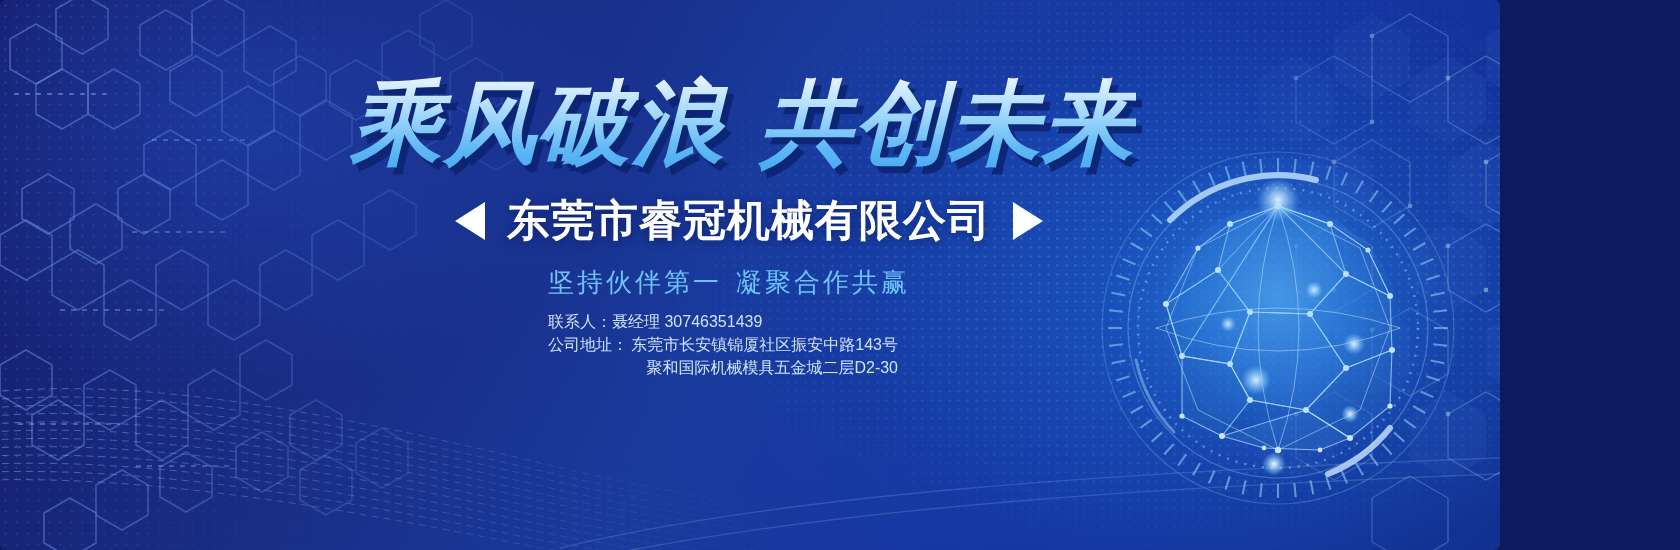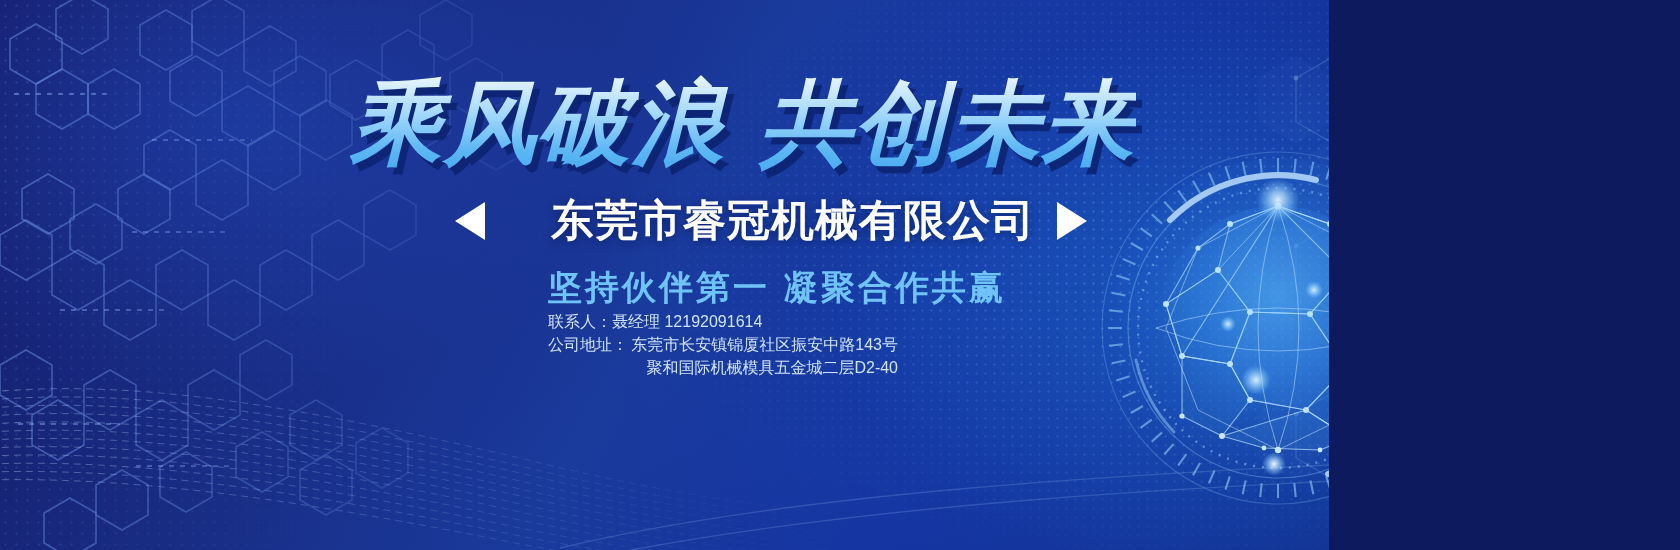--- a/index.html
+++ b/index.html
@@ -1,24 +1,25 @@
 <!DOCTYPE html>
 <html><head>
 <meta charset="utf-8">
 <style>
   * { margin:0; padding:0; box-sizing:border-box; }
   html,body { width:1680px; height:550px; overflow:hidden; background:#0d1a5e; }
   body { font-family:"Liberation Sans", sans-serif; }
 
   .banner {
-    position:relative; width:1329px; height:550px; overflow:hidden;
+    position:relative; width:1500px; height:550px; overflow:hidden;
     background:
       radial-gradient(ellipse 900px 620px at 1230px 300px, rgba(28,96,200,0.85) 0%, rgba(20,64,170,0.35) 45%, rgba(16,40,130,0) 72%),
       radial-gradient(ellipse 700px 500px at 240px 120px, rgba(34,74,190,0.55) 0%, rgba(24,48,150,0.12) 55%, rgba(20,40,130,0) 78%),
       linear-gradient(118deg,#151a66 0%,#182a7f 24%,#1a3a9c 50%,#1533a0 72%,#102a86 100%);
+    border-radius: 6px;
   }
 
   
   .dots {
     position:absolute; inset:0;
     background-image:radial-gradient(rgba(150,200,255,0.30) 1px, transparent 1.4px);
     background-size:9px 9px;
     -webkit-mask-image:radial-gradient(ellipse 760px 440px at 1180px 250px,#000 0%,rgba(0,0,0,.55) 46%,transparent 76%);
             mask-image:radial-gradient(ellipse 760px 440px at 1180px 250px,#000 0%,rgba(0,0,0,.55) 46%,transparent 76%);
     opacity:.75;
@@ -56,26 +57,25 @@
   .tri {
     width:0; height:0; border-top:19px solid transparent;
     border-bottom:19px solid transparent;
   }
   .tri-left  { border-right:30px solid #ffffff; }
   .tri-right { border-left:30px solid #ffffff; }
   .company-name {
     font-size:43px; font-weight:bold; color:#ffffff;
     letter-spacing:1px; white-space:nowrap;
     text-shadow:0 2px 10px rgba(5,20,70,0.55);
-    margin-left:44px;
   }
 
   .slogan {
     position:absolute; left:548px; top:265px;
-    font-size:34px; font-weight:bold; color:#6fc3f7;
+    font-size:26px; font-weight:normal; color:#6fc3f7;
     letter-spacing:3px; white-space:nowrap;
   }
   .slogan .sgap { display:inline-block; width:14px; }
 
   .contact { position:absolute; left:548px; top:310px; width:350px;text-align:right; }
   .contact-row { display:flex; font-size:16px; color:#cfe2f7; line-height:1.45; }
   .contact-row + .contact-row { margin-top:0; }
   .contact-label { white-space:nowrap; }
   .contact-value { }
 
@@ -443,22 +443,22 @@
       <span class="tri tri-right"></span>
     </div>
 
     <div class="slogan">
       <span>坚持伙伴第一</span><span class="sgap"></span><span>凝聚合作共赢</span>
     </div>
 
     <div class="contact">
       <div class="contact-row">
         <span class="contact-label">联系人：</span>
-        <span class="contact-value">聂经理 12192091614</span>
+        <span class="contact-value">聂经理 30746351439</span>
       </div>
       <div class="contact-row">
         <span class="contact-label">公司地址：</span>
-        <span class="contact-value">东莞市长安镇锦厦社区振安中路143号聚和国际机械模具五金城二层D2-40</span>
+        <span class="contact-value">东莞市长安镇锦厦社区振安中路143号聚和国际机械模具五金城二层D2-30</span>
       </div>
     </div>
 
   </div>
 </div>
 
 </body></html>

